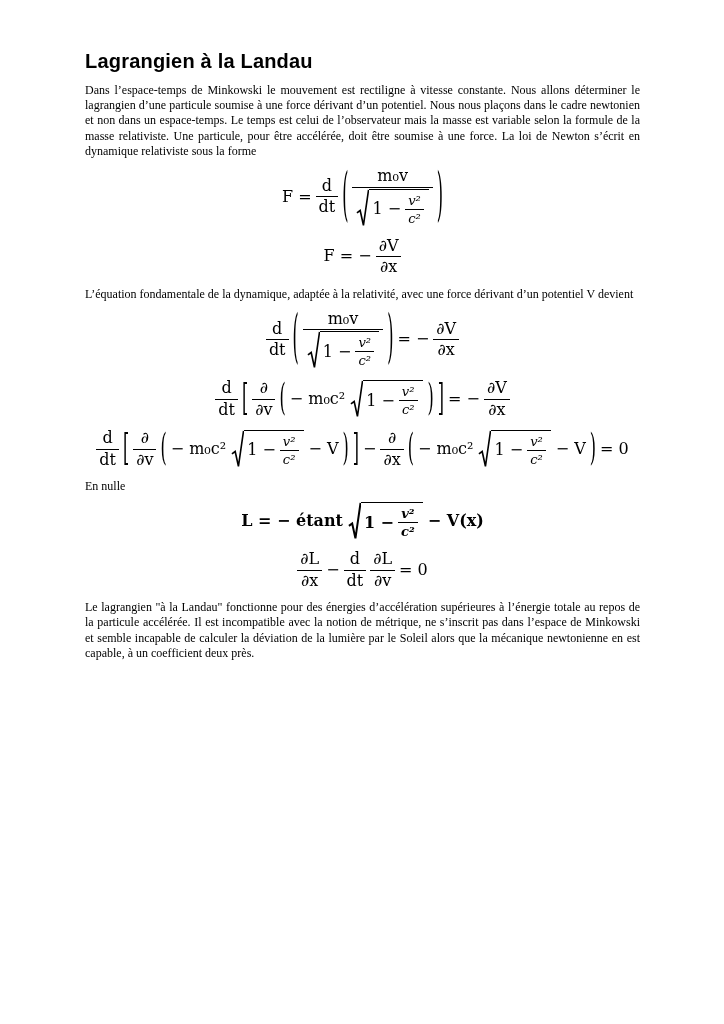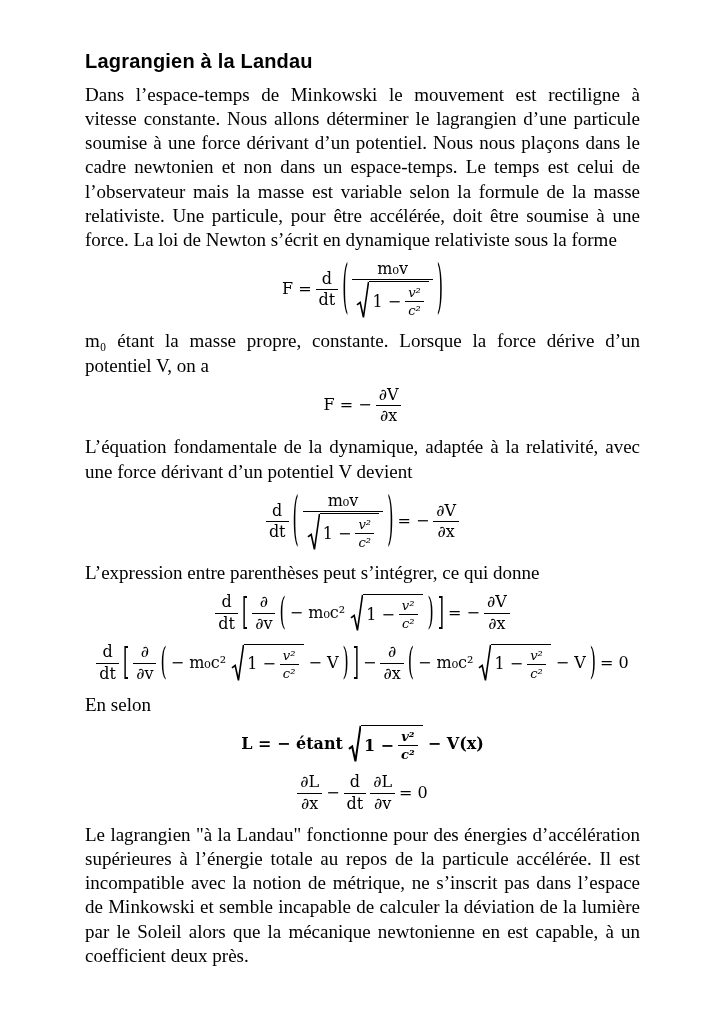--- a/index.html
+++ b/index.html
@@ -20,21 +20,21 @@
     font-family: "Liberation Serif", "DejaVu Serif", serif;
   }
   h1.title {
     font-family: "Liberation Sans", "DejaVu Sans", sans-serif;
     font-size: 20px;
     font-weight: bold;
     margin: 0 0 10px 0;
     letter-spacing: 0.2px;
   }
   p.body-text {
-    font-size: 19px;
+    font-size: 12px;
     line-height: 1.27;
     text-align: justify;
     margin: 0 0 4px 0;
   }
   
   .math {
     display: flex;
     justify-content: center;
     align-items: center;
     gap: 4px;
@@ -119,21 +119,20 @@
               <span class="num">v²</span>
               <span class="den">c²</span>
             </span>
           </span>
         </span>
       </span>
     </span>
     <span class="paren sy-xl">)</span>
   </div>
 
-  <p class="body-text">m₀ étant la masse propre, constante. Lorsque la force dérive d’un potentiel V, on a</p>
 
   <div class="math">
     <span class="tok">F = −</span>
     <span class="frac">
       <span class="num">∂V</span>
       <span class="den">∂x</span>
     </span>
   </div>
 
   <p class="body-text">L’équation fondamentale de la dynamique, adaptée à la relativité, avec une force dérivant d’un potentiel V devient</p>
@@ -162,21 +161,20 @@
       </span>
     </span>
     <span class="paren sy-xl">)</span>
     <span class="tok">= −</span>
     <span class="frac">
       <span class="num">∂V</span>
       <span class="den">∂x</span>
     </span>
   </div>
 
-  <p class="body-text">L’expression entre parenthèses peut s’intégrer, ce qui donne</p>
 
   <div class="math">
     <span class="frac">
       <span class="num">d</span>
       <span class="den">dt</span>
     </span>
     <span class="bracket sy-md">[</span>
     <span class="frac">
       <span class="num">∂</span>
       <span class="den">∂v</span>
@@ -249,21 +247,21 @@
           <span class="num">v²</span>
           <span class="den">c²</span>
         </span>
       </span>
     </span>
     <span class="tok">− V</span>
     <span class="paren sy-md">)</span>
     <span class="tok">= 0</span>
   </div>
 
-  <p class="body-text">En selon</p>
+  <p class="body-text">En nulle</p>
 
   <div class="math bold">
     <span class="tok">L = − étant</span>
     <span class="sqrt">
       <svg viewBox="0 0 14 40" preserveAspectRatio="none">
           <path d="M1 25 L4.5 22.5 L8 38 L13.5 1" fill="none" stroke="#000" stroke-width="2" vector-effect="non-scaling-stroke"></path>
         </svg>
       <span class="radicand">
         <span class="tok">1 −</span>
         <span class="frac sm">

